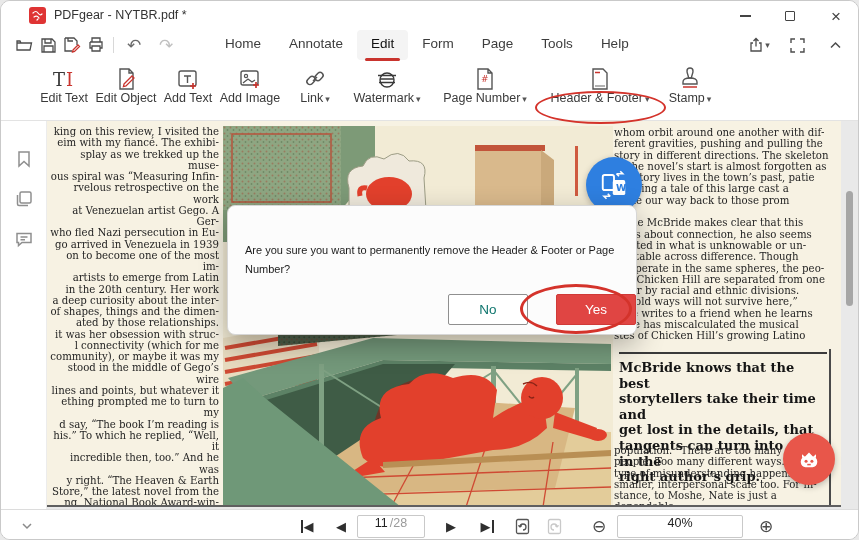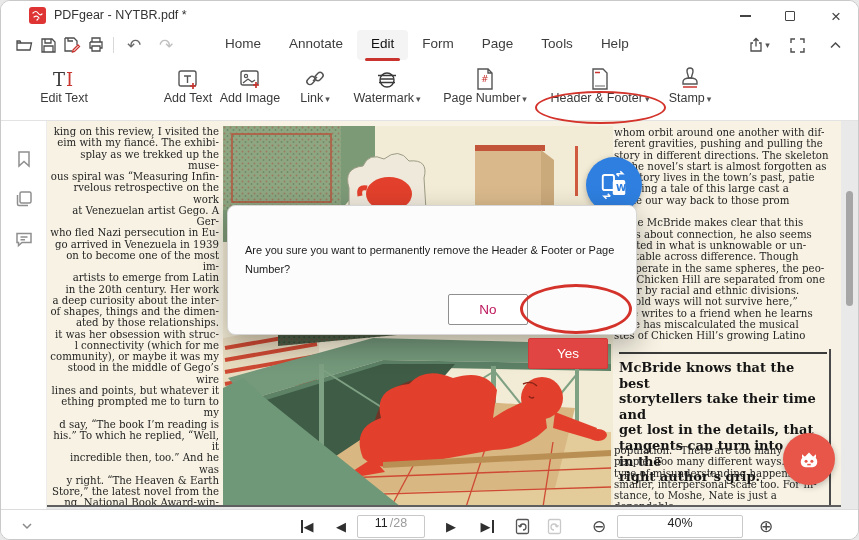--- a/index.html
+++ b/index.html
@@ -64,22 +64,22 @@
 
   
   .dialog { position:absolute; left:226px; top:204px; width:410px; height:130px; background:#fcfcfc; border:1px solid #d6d6d6; border-radius:8px; box-shadow:0 10px 28px rgba(0,0,0,.30); z-index:50; }
   .dlg-titlebar { position:absolute; left:0; top:0; width:100%; height:32px; }
   .dlg-logo { position:absolute; left:13px; top:8px; width:18px; height:18px; background:#df3434; border-radius:3px; }
   .dlg-logo svg { position:absolute; left:2px; top:2px; }
   .dlg-title { position:absolute; left:40px; top:9px; font-size:13px; color:#222; }
   .dlg-close { position:absolute; right:12px; top:5px; width:22px; height:22px; display:flex; align-items:center; justify-content:center; font-size:17px; color:#333; cursor:pointer; }
   .dlg-message { position:absolute; left:17px; top:35px; width:382px; font-size:11px; line-height:19px; color:#1b1b1b; }
   .dlg-btn { position:absolute; top:88px; width:80px; height:31px; font-size:13.5px; display:flex; align-items:center; justify-content:center; cursor:pointer; border-radius:2px; }
-  .dlg-btn.no { left:220px; background:#fff; border:1px solid #8f8f8f; color:#be185d; }
-  .dlg-btn.yes { left:300px; background:#e04543; border:1px solid #d03a38; color:#fff;margin-top:44px; }
+  .dlg-btn.no { left:220px; background:#fff; border:1px solid #8f8f8f; color:#0f766e; }
+  .dlg-btn.yes { left:328px; background:#e04543; border:1px solid #d03a38; color:#fff; }
   #yes-ellipse { left:292px; top:78px; width:112px; height:50px; z-index:60; border-width:3px; }
 
   
   .bottombar { position:absolute; left:0; top:508px; width:859px; height:32px; background:#fff; border-top:1px solid #dcdcdc; }
   .bb { position:absolute; top:0; height:32px; display:flex; align-items:center; justify-content:center; color:#2f2f2f; cursor:pointer; }
   .tri { font-size:13px; line-height:1; }
   .tri-bar-l { border-left:2px solid #2f2f2f; padding-left:1px; }
   .tri-bar-r { border-right:2px solid #2f2f2f; padding-right:1px; }
   .bb-field { position:absolute; top:5px; height:23px; background:#fff; border:1px solid #c9c9c9; border-radius:2px; display:flex; justify-content:center; font-size:12.5px; cursor:text; }
   #page-field { left:356px; width:68px; }
@@ -165,20 +165,29 @@
 
   <div class="toolbar">
     <div class="tool" style="left:33px;width:60px">
       <span class="ticon">
         <svg width="26" height="24" viewBox="0 0 26 24">
             <text x="2" y="19" font-size="18" fill="#3a3a3a" font-family="DejaVu Serif,serif">T</text>
             <text x="15" y="19" font-size="18" fill="#c9342e" font-family="DejaVu Serif,serif">I</text>
           </svg>
       </span>
       <span class="tlabel">Edit Text</span>
+    </div>
+    <div class="tool" style="left:89px;width:72px">
+      <span class="ticon">
+        <svg width="24" height="24" viewBox="0 0 24 24" fill="none">
+            <path d="M6 2 h9 l4 4 v16 H6 z M15 2 v4 h4" stroke="#555" stroke-width="1.4"></path>
+            <path d="M10 17 l8 -8 2 2 -8 8 -2.6 .6 z" stroke="#c9342e" stroke-width="1.3"></path>
+          </svg>
+      </span>
+      <span class="tlabel">Edit Object</span>
     </div>
     <div class="tool" style="left:157px;width:60px">
       <span class="ticon">
         <svg width="24" height="24" viewBox="0 0 24 24" fill="none">
             <rect x="3" y="4" width="17" height="15" rx="2" stroke="#555" stroke-width="1.4"></rect>
             <path d="M8 9 h7 M11.5 9 v7" stroke="#555" stroke-width="1.4"></path>
             <path d="M17 16 v6 M14 19 h6" stroke="#c9342e" stroke-width="1.7"></path>
           </svg>
       </span>
       <span class="tlabel">Add Text</span>

